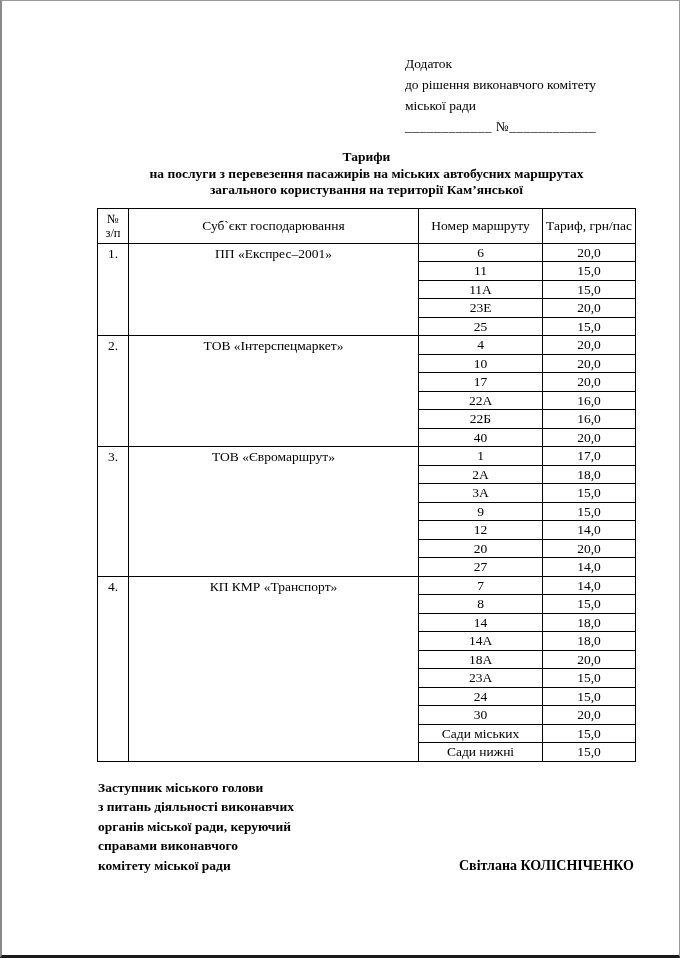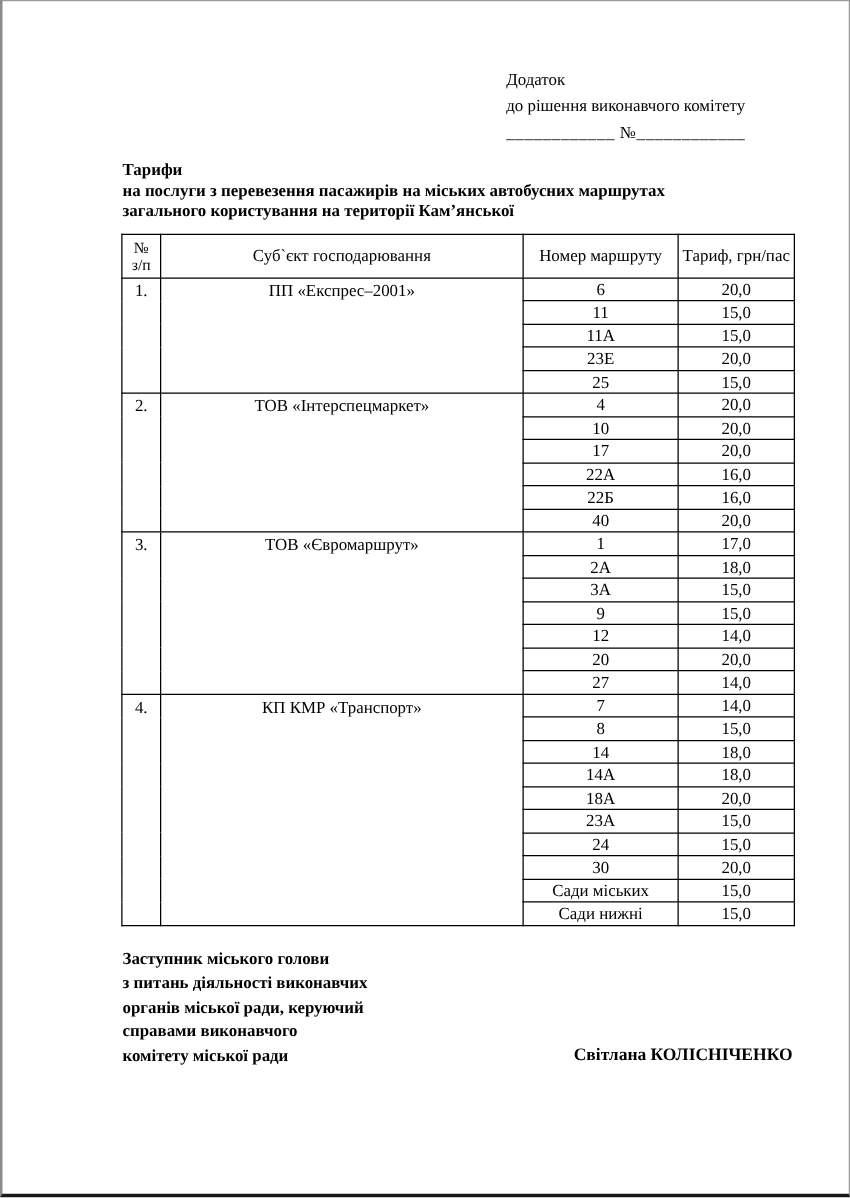--- a/index.html
+++ b/index.html
@@ -24,20 +24,21 @@
     margin: 52px 0 0 403px;
     font-size: 13.5px;
     line-height: 21px;
     white-space: nowrap;
   }
   .doc-header .number-line { letter-spacing: 0.5px; }
   
   .doc-title {
     margin: 12px 0 0 96px;
     width: 537px;
+    text-align: center;
     font-weight: bold;
     font-size: 13.5px;
     line-height: 16.5px;
   }
   
   table.tariff-table {
     margin: 9px 0 0 95px;
     border-collapse: collapse;
     table-layout: fixed;
     width: 538px;
@@ -80,20 +81,21 @@
   }
 </style>
 </head>
 <body>
 
 <div class="page">
 
   <div class="doc-header">
     <div>Додаток</div>
     <div>до рішення виконавчого комітету</div>
+    <div>міської ради</div>
     <div class="number-line">____________ №____________</div>
   </div>
 
   <div class="doc-title">
     <div>Тарифи</div>
     <div>на послуги з перевезення пасажирів на міських автобусних маршрутах</div>
     <div>загального користування на території Кам’янської</div>
   </div>
 
   <table class="tariff-table">

